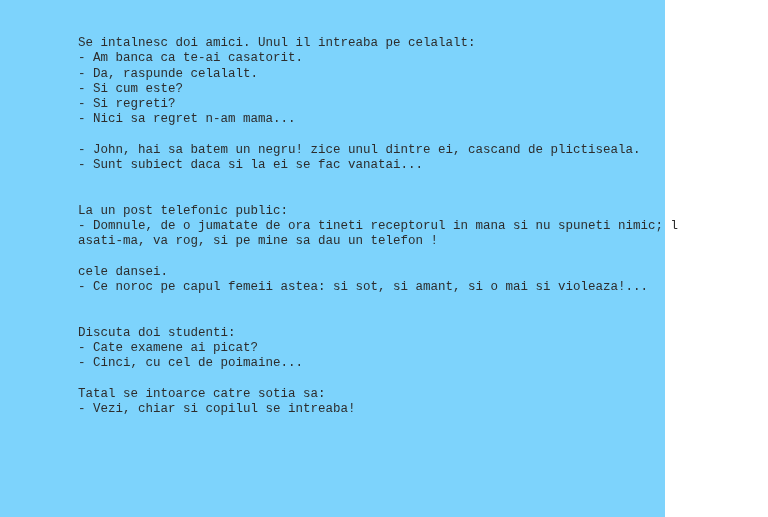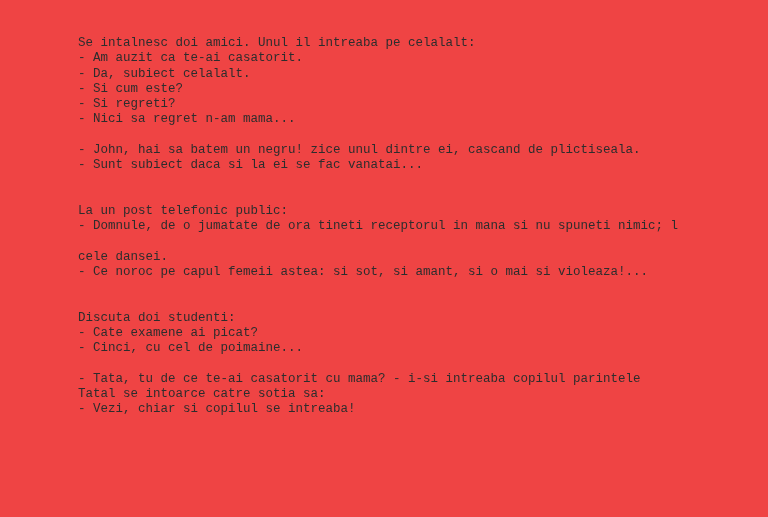--- a/index.html
+++ b/index.html
@@ -5,23 +5,23 @@
   html, body {
     margin: 0;
     padding: 0;
     background: #ffffff;
     width: 768px;
     height: 517px;
     overflow: hidden;
   }
   .page {
     position: relative;
-    width: 768px;
+    width: 665px;
     height: 517px;
-    background: #ef4444;
+    background: #7dd3fc;
   }
   .text-block {
     position: absolute;
     left: 78px;
     top: 36px;
     font-family: "Liberation Mono", monospace;
     font-size: 12.5px;
     color: #2d2d2d;
   }
   .line {
@@ -32,38 +32,38 @@
   .line.blank {
     
   }
 </style>
 </head>
 <body>
 
 <div class="page">
   <div class="text-block">
       <div class="line">Se intalnesc doi amici. Unul il intreaba pe celalalt:</div>
-      <div class="line">- Am auzit ca te-ai casatorit.</div>
-      <div class="line">- Da, subiect celalalt.</div>
+      <div class="line">- Am banca ca te-ai casatorit.</div>
+      <div class="line">- Da, raspunde celalalt.</div>
       <div class="line">- Si cum este?</div>
       <div class="line">- Si regreti?</div>
       <div class="line">- Nici sa regret n-am mama...</div>
       <div class="line blank"></div>
       <div class="line">- John, hai sa batem un negru! zice unul dintre ei, cascand de plictiseala.</div>
       <div class="line">- Sunt subiect daca si la ei se fac vanatai...</div>
       <div class="line blank"></div>
       <div class="line blank"></div>
       <div class="line">La un post telefonic public:</div>
       <div class="line">- Domnule, de o jumatate de ora tineti receptorul in mana si nu spuneti nimic; l</div>
+      <div class="line">asati-ma, va rog, si pe mine sa dau un telefon !</div>
       <div class="line blank"></div>
       <div class="line">cele dansei.</div>
       <div class="line">- Ce noroc pe capul femeii astea: si sot, si amant, si o mai si violeaza!...</div>
       <div class="line blank"></div>
       <div class="line blank"></div>
       <div class="line">Discuta doi studenti:</div>
       <div class="line">- Cate examene ai picat?</div>
       <div class="line">- Cinci, cu cel de poimaine...</div>
       <div class="line blank"></div>
-      <div class="line">- Tata, tu de ce te-ai casatorit cu mama? - i-si intreaba copilul parintele</div>
       <div class="line">Tatal se intoarce catre sotia sa:</div>
       <div class="line">- Vezi, chiar si copilul se intreaba!</div>
     </div>
 </div>
 
 </body></html>

